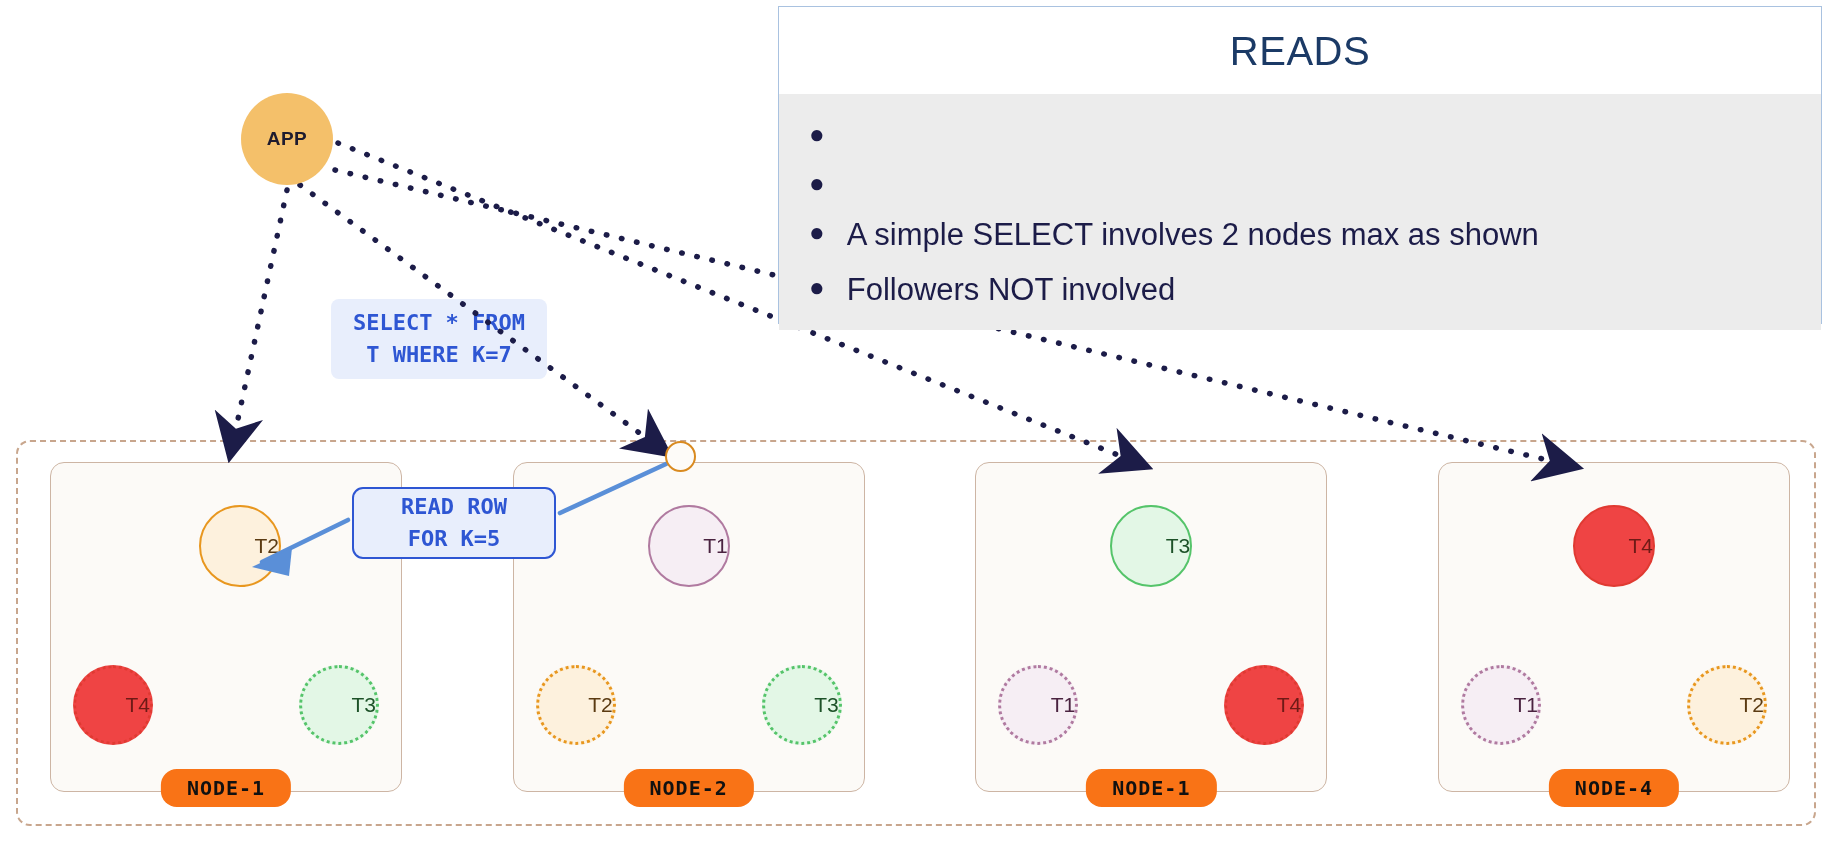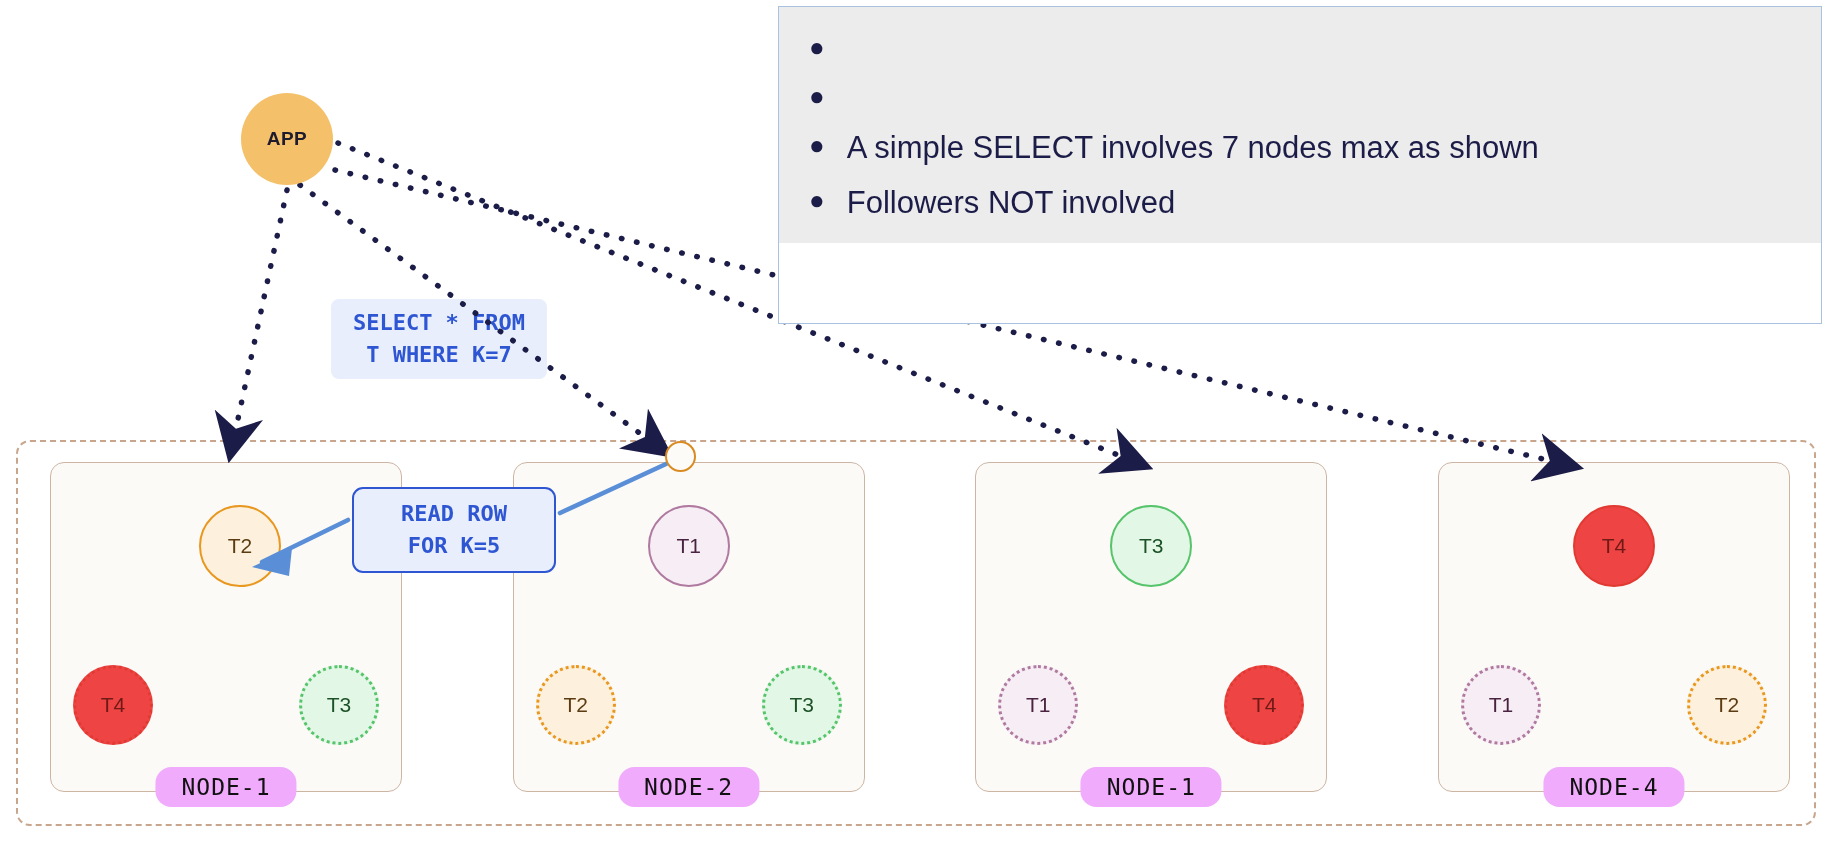--- a/index.html
+++ b/index.html
@@ -73,32 +73,32 @@
   .node {
     position: relative;
     width: 352px; height: 330px;
     background: #fcfaf7;
     border: 1.6px solid #cdb5a4;
     border-radius: 14px;
   }
   .node-label {
     position: absolute; left: 50%; bottom: -16px;
     transform: translateX(-50%);
-    background: #f0abfc; color: #111111;
+    background: #f97316; color: #111111;
     font-family: "DejaVu Sans Mono", monospace;
-    font-size: 23px; font-weight: normal;
+    font-size: 20px; font-weight: bold;
     letter-spacing: 1px;
     padding: 7px 26px; border-radius: 16px;
     white-space: nowrap; z-index: 4;
   }
 
   
   .tablet {
     position: absolute; border-radius: 50%;
-    display: flex; align-items: center; justify-content: center;
+    display: flex; align-items: center; justify-content: flex-end;
     font-size: 21px; font-weight: 400;
   }
   .tablet.leader { width: 82px; height: 82px; border-width: 2.2px; border-style: solid; }
   .tablet.follower { width: 80px; height: 80px; border-width: 3.4px; border-style: dotted; }
 
   .tc-orange { background: #fdf1dd; border-color: #e8971f; color: #5b3b12; }
   .tc-purple { background: #f6eef4; border-color: #b07aa0; color: #4a2340; }
   .tc-green  { background: #e3f7e6; border-color: #55c46a; color: #1d5228; }
   .tc-red    { background: #ef4444; border-color: #e03a32; color: #6e1a16; }
 
@@ -121,21 +121,21 @@
     z-index: 4;
   }
   .read-label {
     position: absolute; left: 352px; top: 487px;
     width: 204px;
     background: #e8eefc; color: #2e56d3;
     border: 2.4px solid #2e56d3;
     font-family: "DejaVu Sans Mono", monospace;
     font-size: 22px; font-weight: bold;
     line-height: 1.45; text-align: center;
-    padding: 9px 6px; border-radius: 11px;
+    padding: 2px 6px; border-radius: 11px;
     z-index: 8;
   }
 
   
   .junction {
     position: absolute; left: 665px; top: 441px;
     width: 31px; height: 31px; border-radius: 50%;
     background: #fdfbf8; border: 2.4px solid #d98a20;
     z-index: 9;
   }
@@ -163,31 +163,32 @@
       <path d="M348,520 L262,562"></path>
     </g>
     <path d="M252,567 L292,548 L289,576 Z" fill="#5a8fd8"></path>
   </svg>
 
   <div class="app-node">
     <span>APP</span>
   </div>
 
   <div class="reads-panel">
+    <div class="reads-title">READS</div>
     <div class="reads-body">
       <ul class="reads-list">
         <li>
           <span class="reads-bullet">●</span>
         </li>
         <li>
           <span class="reads-bullet">●</span>
         </li>
         <li>
           <span class="reads-bullet">●</span>
-          <span>A simple SELECT involves 7 nodes max as shown</span>
+          <span>A simple SELECT involves 2 nodes max as shown</span>
         </li>
         <li>
           <span class="reads-bullet">●</span>
           <span>Followers NOT involved</span>
         </li>
       </ul>
     </div>
   </div>
 
   <div class="sql-label">

